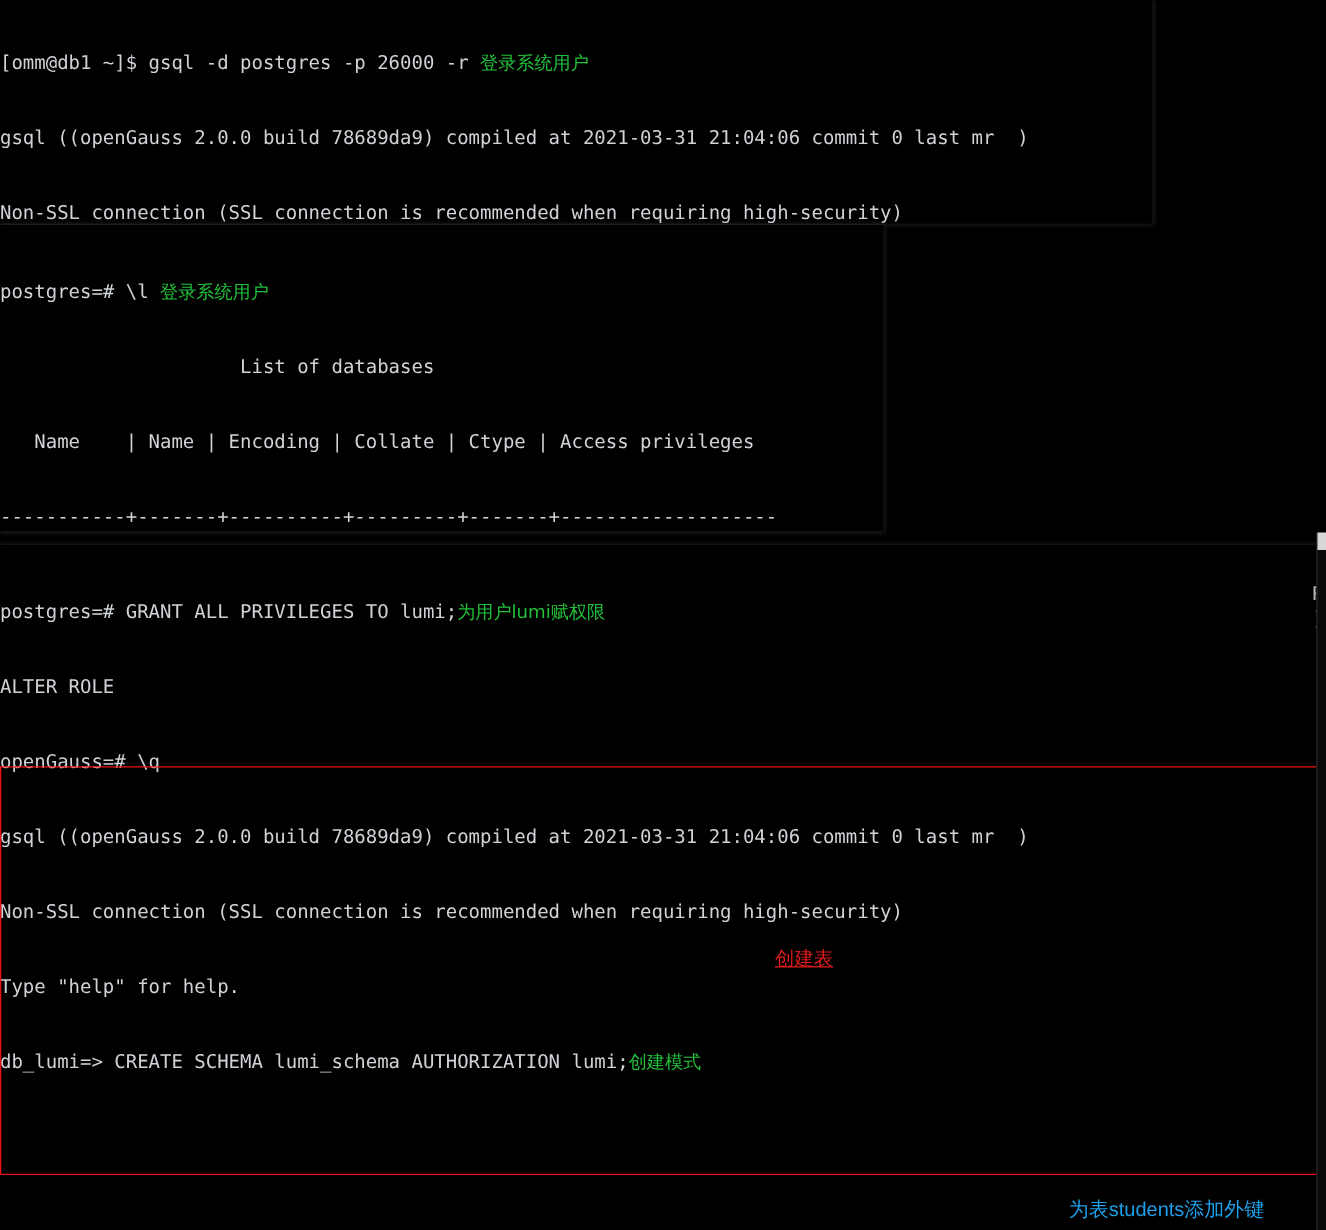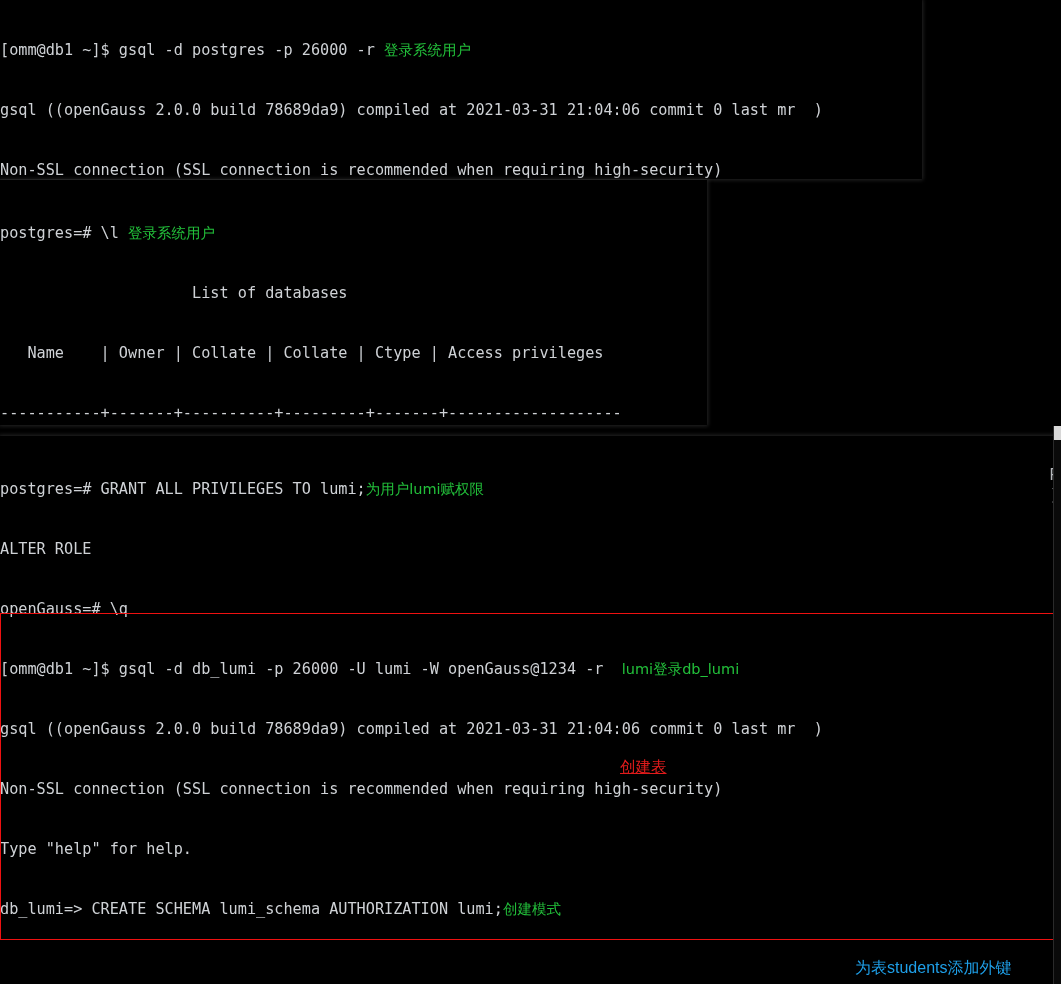--- a/index.html
+++ b/index.html
@@ -99,39 +99,38 @@
       
       
       
     </div>
   </div>
 
   <div class="panel" id="panel-mid">
     <div class="term" style="left:0px; top:3px;">
       <div class="line"><span>postgres=# \l </span><span class="ann-green">登录系统用户</span></div>
       <div class="line"><span>                     List of databases</span></div>
-      <div class="line"><span>   Name    | Owner | Collate | Collate | Ctype | Access privileges</span></div>
+      <div class="line"><span>   Name    | Name | Encoding | Collate | Ctype | Access privileges</span></div>
       <div class="line"><span>-----------+-------+----------+---------+-------+-------------------</span></div>
       
       
       
       
       
       
       
       
     </div>
   </div>
 
   <div class="panel" id="panel-bottom">
     <div class="term" style="left:0px; top:3px;">
       <div class="line"><span>postgres=# GRANT ALL PRIVILEGES TO lumi;</span><span class="ann-green">为用户lumi赋权限</span></div>
       <div class="line"><span>ALTER ROLE</span></div>
       <div class="line"><span>openGauss=# \q</span></div>
-      <div class="line"><span>[omm@db1 ~]$ gsql -d db_lumi -p 26000 -U lumi -W openGauss@1234 -r  </span><span class="ann-green">lumi登录db_lumi</span></div>
       <div class="line"><span>gsql ((openGauss 2.0.0 build 78689da9) compiled at 2021-03-31 21:04:06 commit 0 last mr  )</span></div>
       <div class="line"><span>Non-SSL connection (SSL connection is recommended when requiring high-security)</span></div>
       <div class="line"><span>Type "help" for help.</span></div>
       <div class="line"><span>db_lumi=&gt; CREATE SCHEMA lumi_schema AUTHORIZATION lumi;</span><span class="ann-green">创建模式</span></div>
 
       
       
       
       
       

